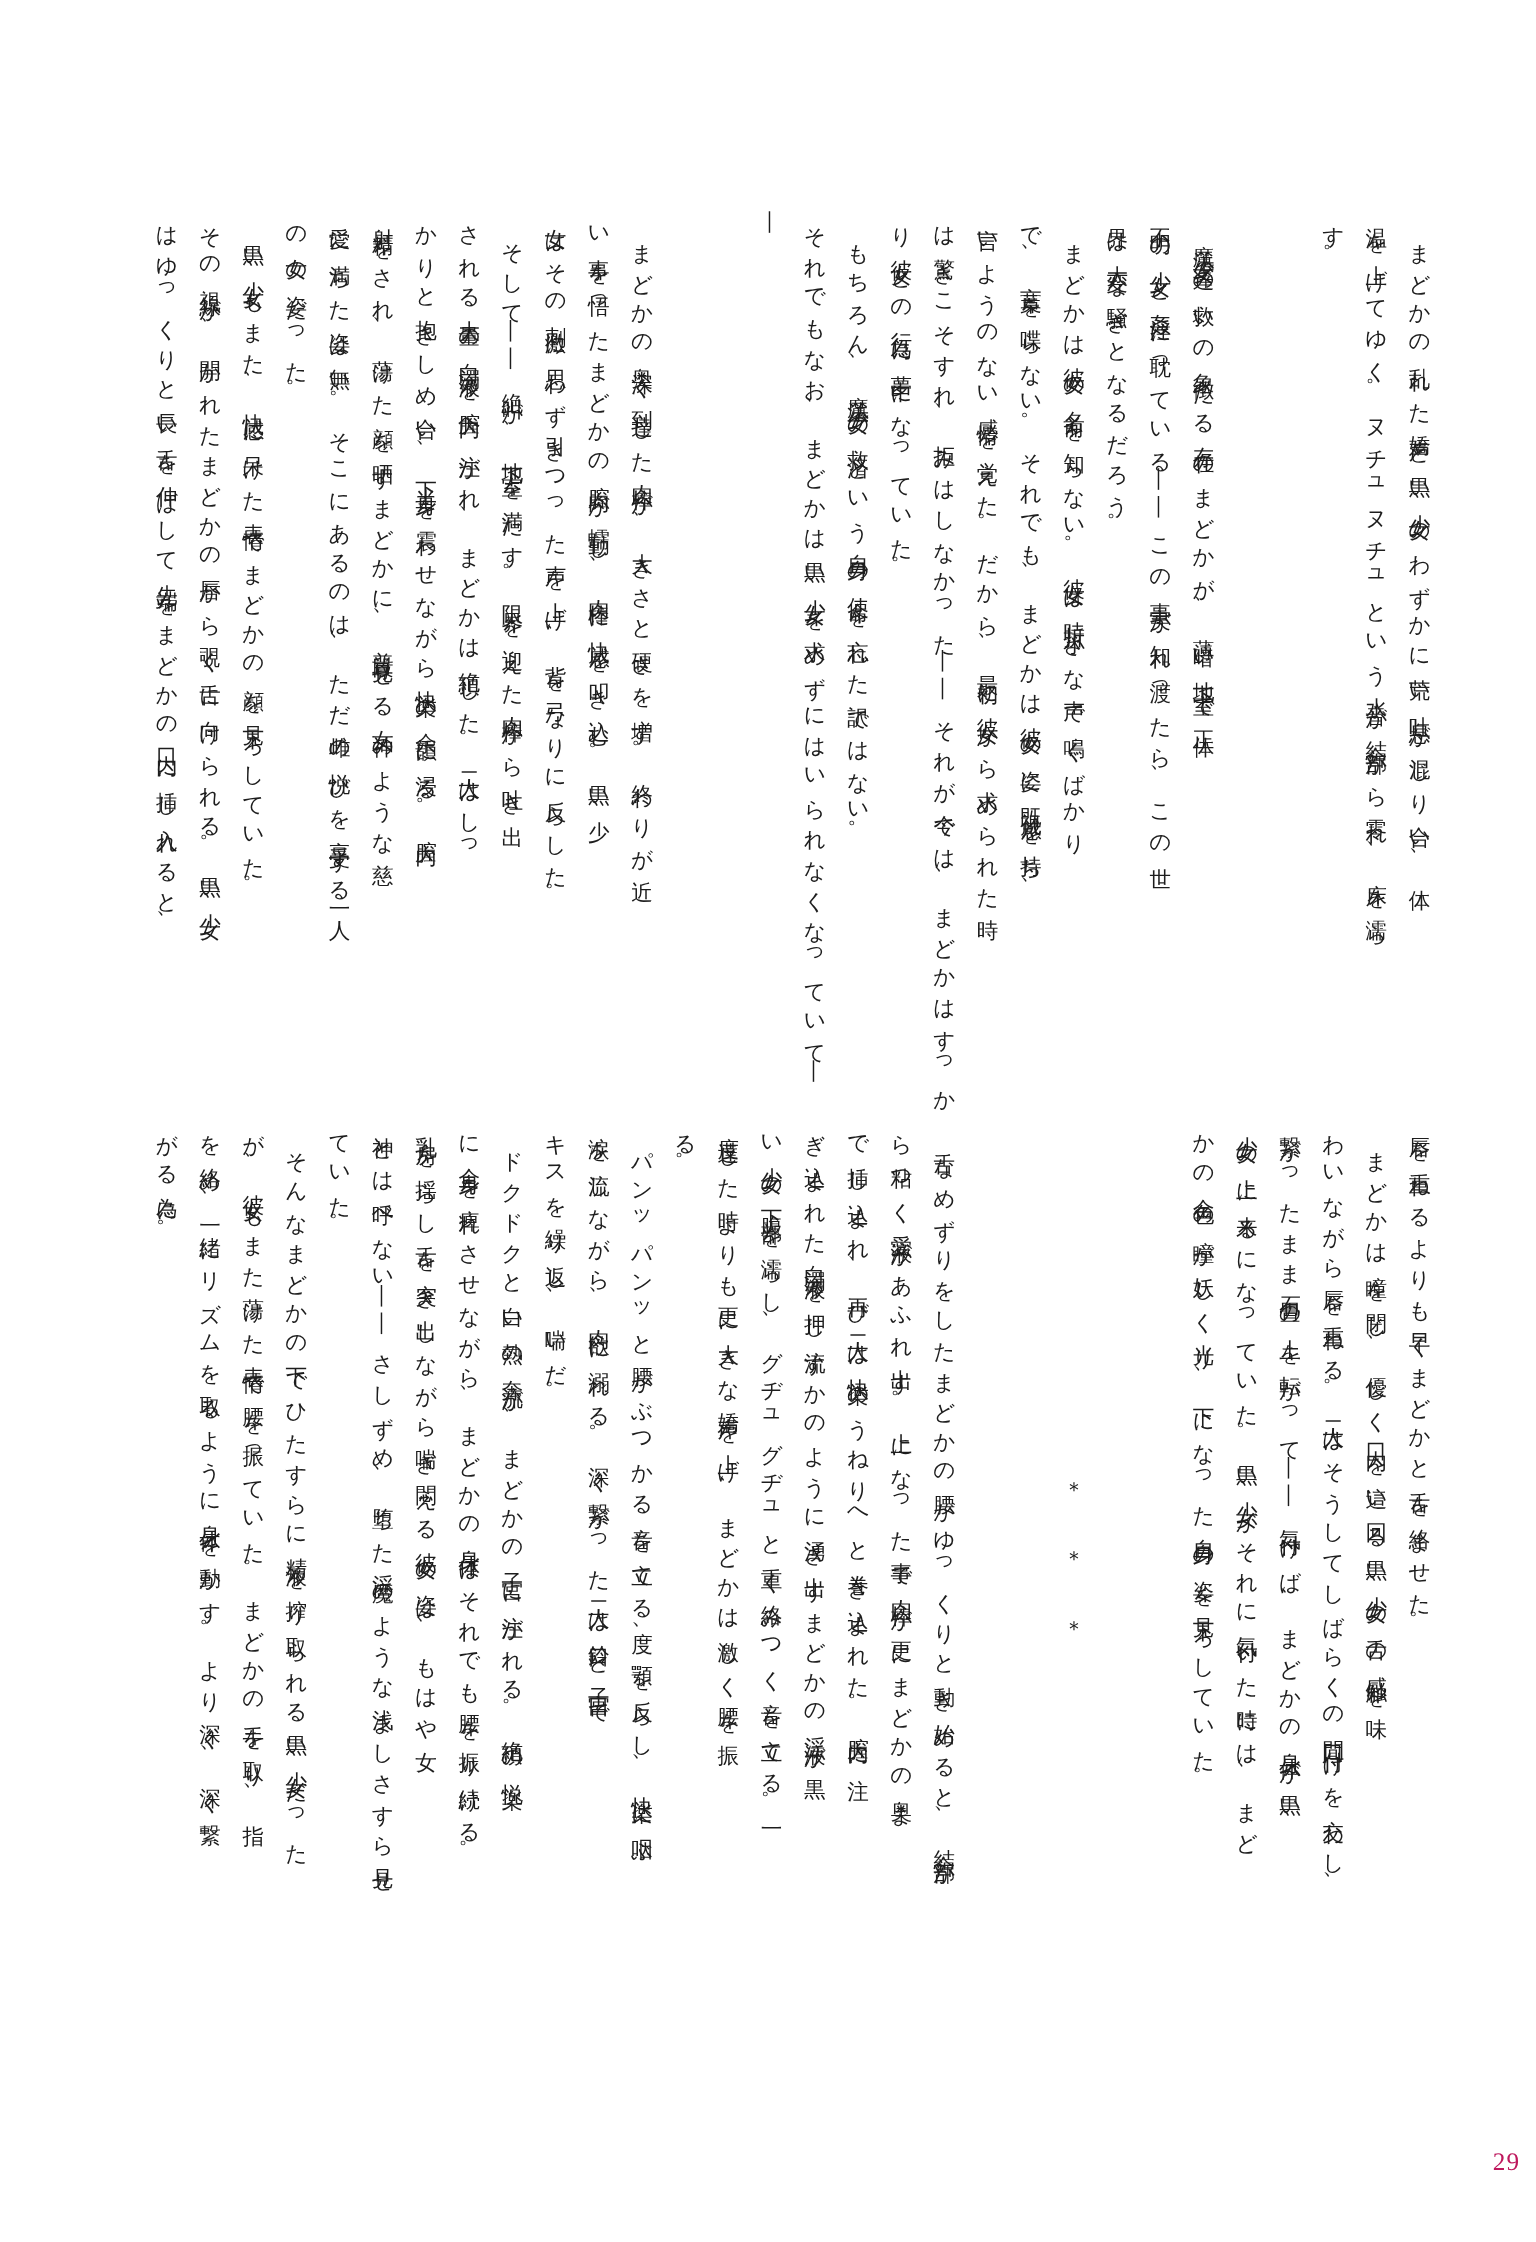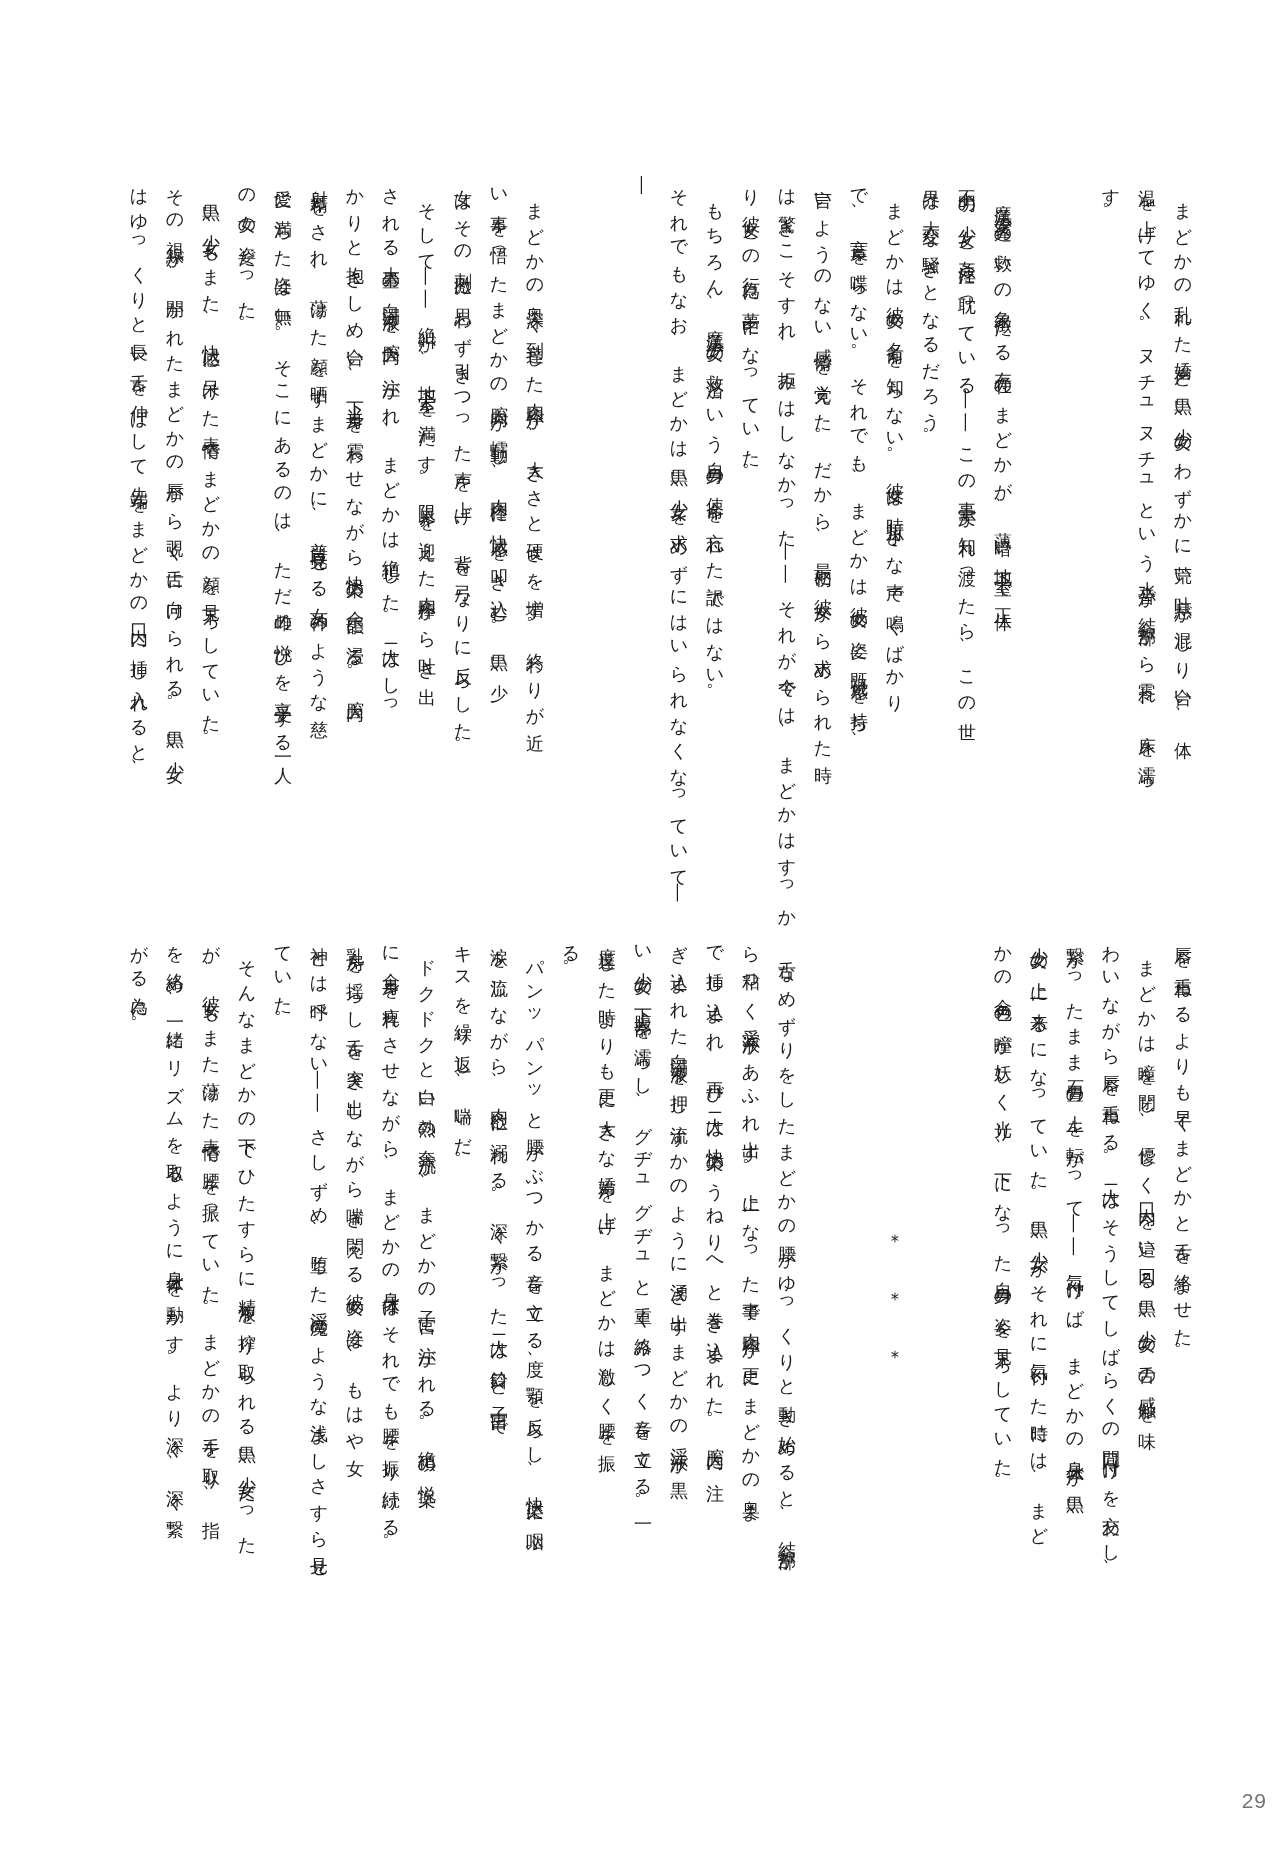--- a/index.html
+++ b/index.html
@@ -44,21 +44,22 @@
     letter-spacing: 40px;
     margin-left: 72px; 
   }
 
   .page-number {
     position: absolute;
     top: 1789px;
     right: 13px;
     font-size: 21px;
     letter-spacing: 1px;
-    color: #737373;
+    color: #be185d;
+    font-family: Liberation Serif, serif;
   }
 </style>
 </head>
 <body>
 
 <div class="page">
 
   <div id="top-block" class="vtext">
     <div class="col-group gap-after">
         <p class="col indent">まどかの乱れた嬌声と黒い少女のわずかに荒い吐息が混じり合い、体</p>

